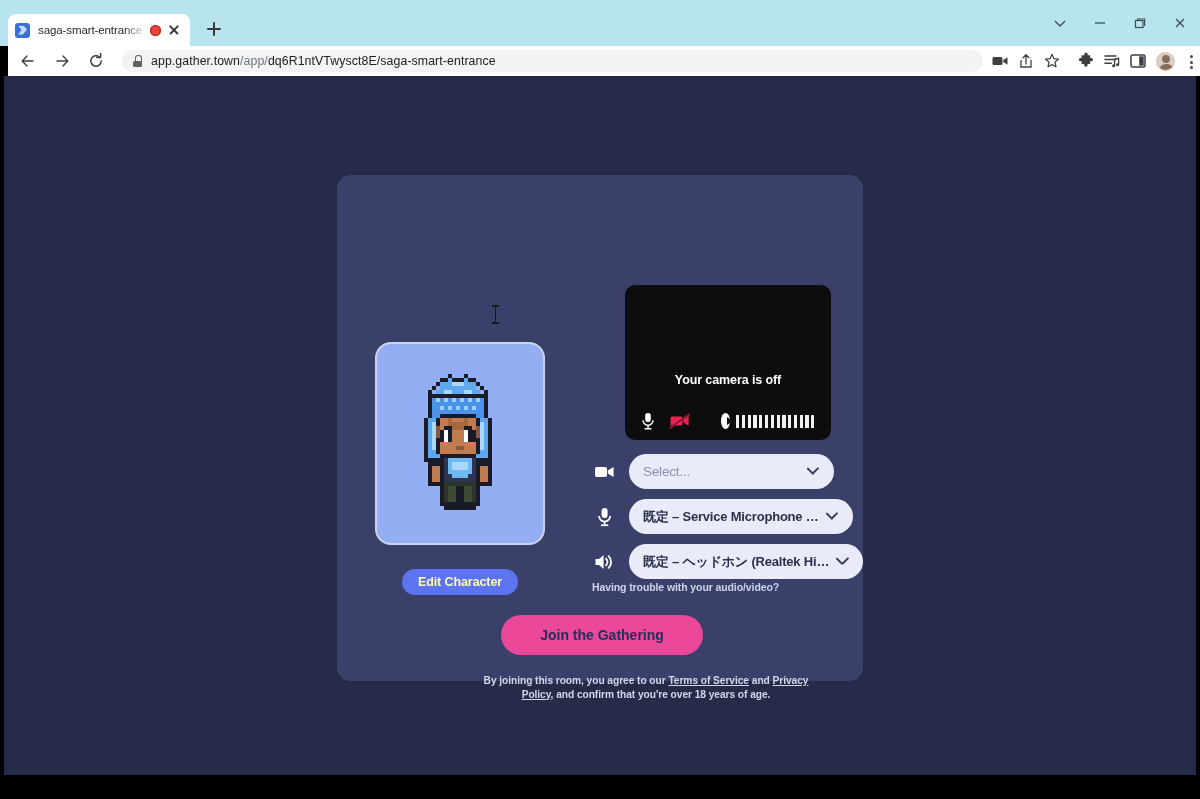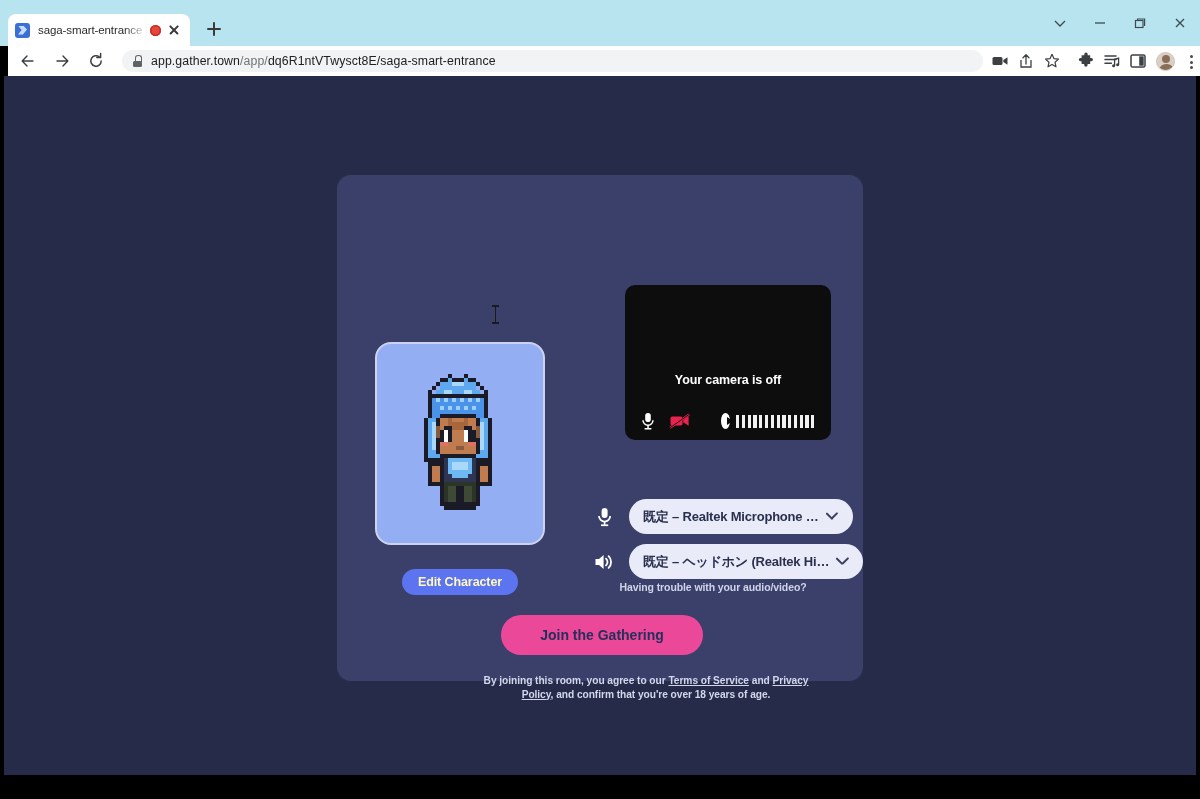--- a/index.html
+++ b/index.html
@@ -285,21 +285,21 @@
   .chev { width: 14px; height: 14px; flex: 0 0 14px; position: relative; margin-left: 6px;}
   .chev::before, .chev::after {
     content: ""; position: absolute; top: 5px; width: 8.6px; height: 2px;
     background: #3a3f5e; border-radius: 2px;
   }
   .chev::before { left: 0; transform: rotate(45deg); }
   .chev::after  { left: 5.4px; transform: rotate(-45deg); }
 
   .trouble {
     position: absolute; left: 255px; top: 406px;
-    width: 242px; text-align: center;
+    width: 242px; text-align: left;
     font-size: 10.5px; color: #cfd4ea;
     font-weight: bold; letter-spacing: -0.1px;
   }
 
   .join {
     position: absolute; left: 164px; top: 440px;
     width: 202px; height: 40px;
     border-radius: 20px;
     background: #ec4899;
     color: #22305a;
@@ -614,32 +614,44 @@
               <span></span>
               <span></span>
               <span></span>
               <span></span>
               <span></span>
               <span></span>
           </div>
         </div>
       </div>
 
+      <div class="dev-row r1">
+        <div class="dev-ic">
+          <svg width="26" height="24" viewBox="0 0 26 24">
+              <rect x="3" y="7" width="12" height="10" rx="1.8" fill="#ffffff"></rect>
+              <path d="M15.8 10.6 L21.6 7 V17 L15.8 13.4 Z" fill="#ffffff"></path>
+            </svg>
+        </div>
+        <div class="dev-sel placeholder">
+          <span class="lbl">Select...</span>
+          <span class="chev"></span>
+        </div>
+      </div>
 
       <div class="dev-row r2">
         <div class="dev-ic">
           <svg width="26" height="24" viewBox="0 0 26 24">
               <rect x="9.6" y="3" width="6" height="10" rx="3" fill="#ffffff"></rect>
               <path d="M7 11 a5.6 5.6 0 0 0 11.2 0" stroke="#ffffff" stroke-width="1.8" fill="none"></path>
               <rect x="11.8" y="16.4" width="1.6" height="3.4" fill="#ffffff"></rect>
               <rect x="9" y="19.4" width="7.2" height="1.7" fill="#ffffff"></rect>
             </svg>
         </div>
         <div class="dev-sel">
-          <span class="lbl">既定 – Realtek Microphone …</span>
+          <span class="lbl">既定 – Service Microphone …</span>
           <span class="chev"></span>
         </div>
       </div>
 
       <div class="dev-row r3">
         <div class="dev-ic">
           <svg width="26" height="24" viewBox="0 0 26 24">
               <path d="M3.5 9 H7 L11.6 5 V19 L7 15 H3.5 Z" fill="#ffffff"></path>
               <path d="M14 8.6 a4.6 4.6 0 0 1 0 6.8" stroke="#ffffff" stroke-width="1.8" fill="none" stroke-linecap="round"></path>
               <path d="M16.6 6.2 a8 8 0 0 1 0 11.6" stroke="#ffffff" stroke-width="1.8" fill="none" stroke-linecap="round"></path>

